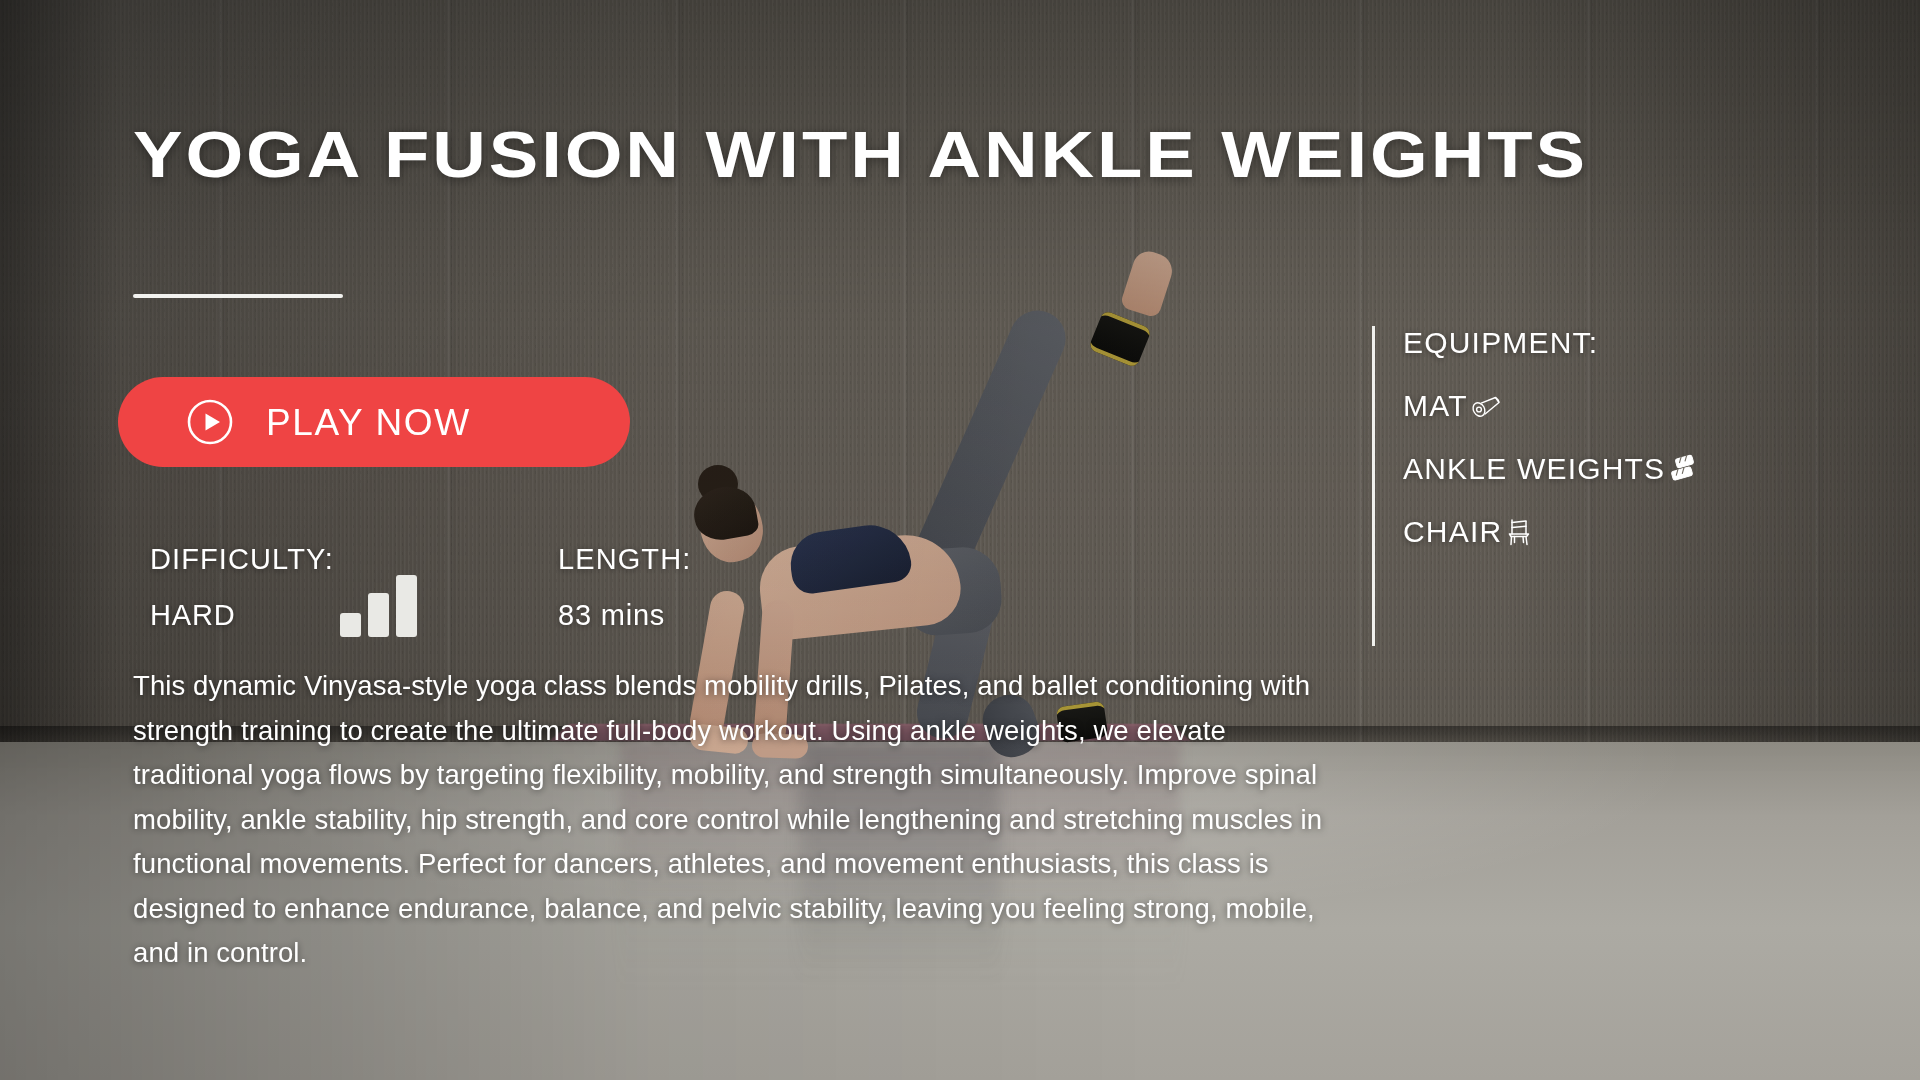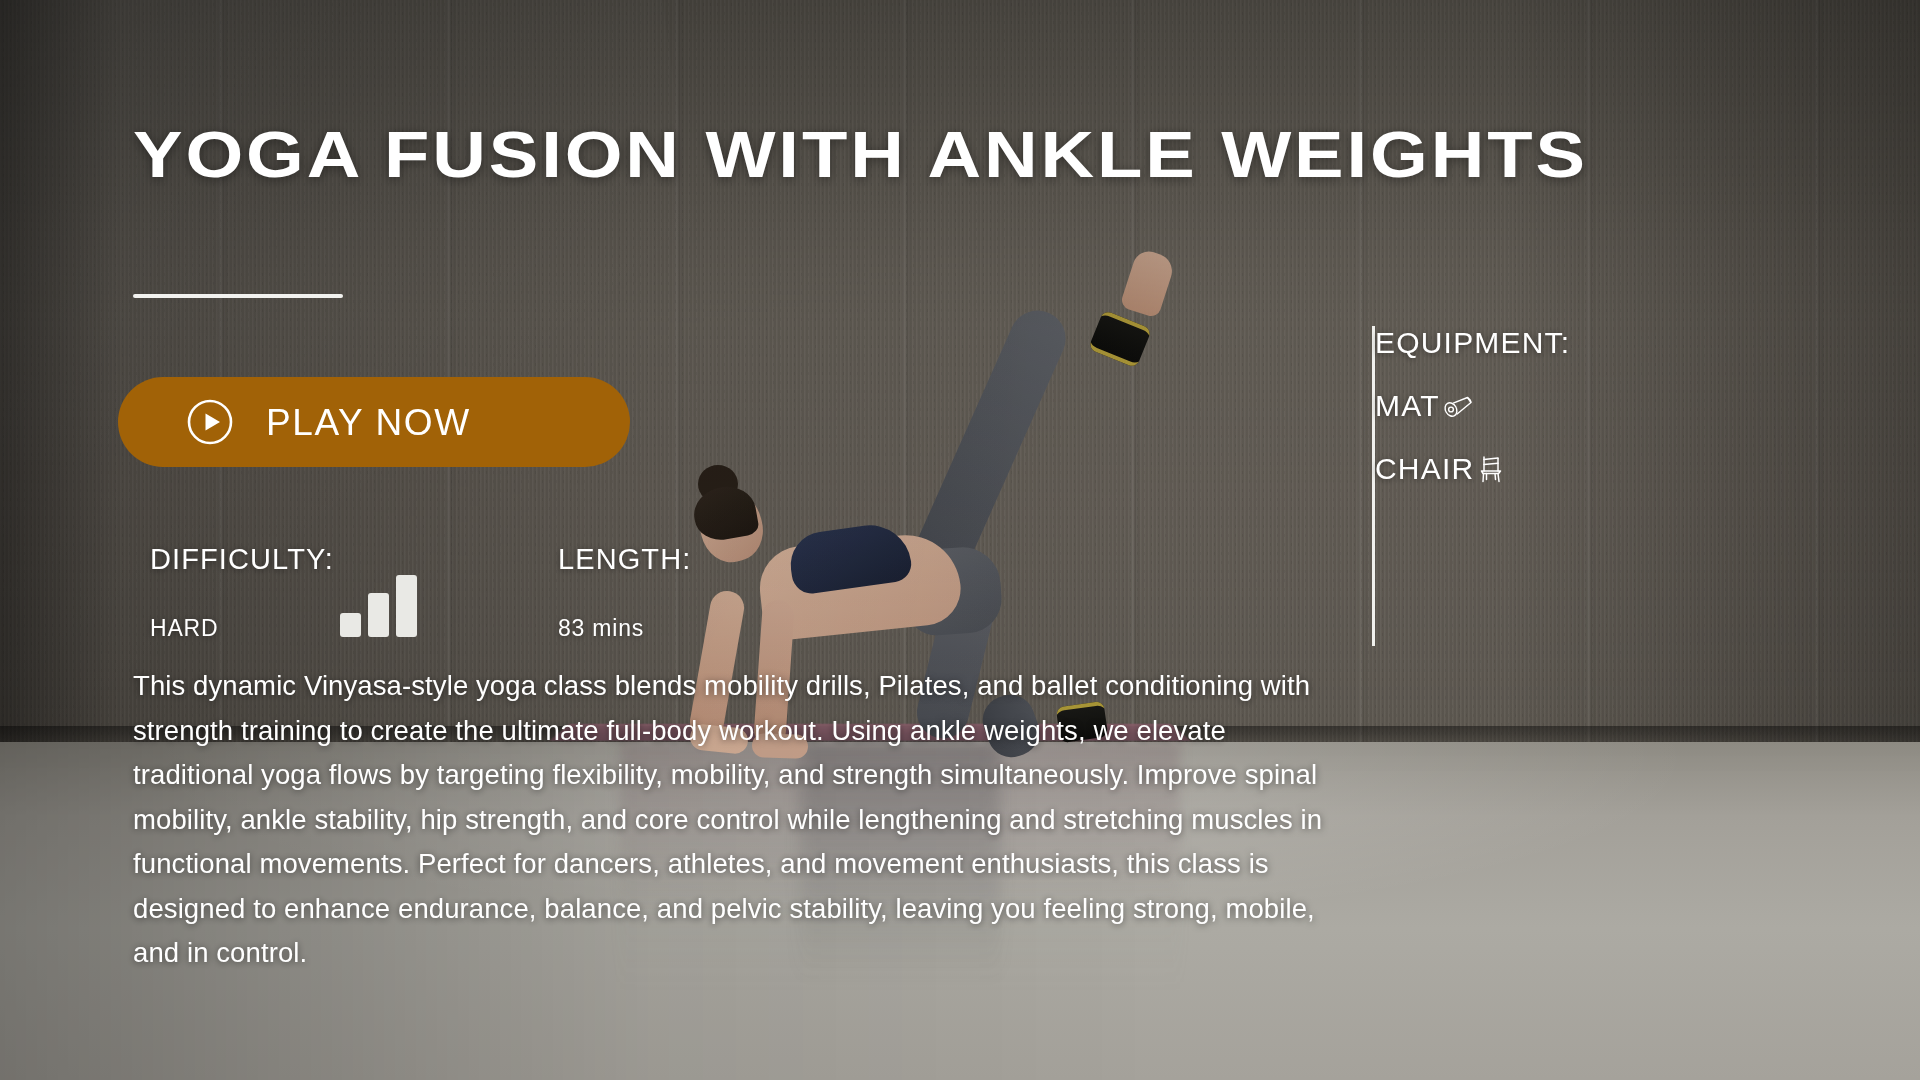--- a/index.html
+++ b/index.html
@@ -203,21 +203,21 @@
 
   .rule {
     position:absolute; left:133px; top:294px;
     width:210px; height:4px; background:#f2f2ef;
     border-radius:2px;
   }
 
   .play-btn {
     position:absolute; left:118px; top:377px;
     width:512px; height:90px;
-    background:#a16207;
+    background:#ef4444;
     border-radius:45px;
     border:none;
     display:flex; align-items:center;
     padding-left:68px;
     cursor:pointer;
   }
   .play-icon { width:48px; height:48px; flex:0 0 48px; }
   .play-label {
     margin-left:32px;
     font-family:"Liberation Sans", sans-serif;
@@ -228,36 +228,37 @@
   .meta { position:absolute; left:150px; top:527px; width:760px; }
   .meta-col { position:absolute; top:16px; }
   .meta-col.difficulty { left:0; }
   .meta-col.length { left:408px; }
   .meta-label {
     font-size:29px; letter-spacing:1.1px; color:#ffffff; font-weight:400;
     text-shadow:0 1px 6px rgba(0,0,0,0.45);
     white-space:nowrap;
   }
   .meta-value {
-    margin-top:39px;
-    font-size:23px; letter-spacing:0.8px; color:#ffffff; font-weight:400;
+    margin-top:23px;
+    font-size:29px; letter-spacing:0.8px; color:#ffffff; font-weight:400;
     text-shadow:0 1px 6px rgba(0,0,0,0.45);
     white-space:nowrap;
   }
   .difficulty-bars {
     position:absolute; left:190px; top:32px;
     display:flex; align-items:flex-end; gap:7px; height:62px;
   }
   .dbar { width:21px; background:#e9e9e5; border-radius:3px; }
   .dbar.b1 { height:24px; }
   .dbar.b2 { height:44px; }
   .dbar.b3 { height:62px; }
 
   .equipment {
     position:absolute; left:1372px; top:326px;
+    padding-left:28px;
     border-left:3px solid #f0f0ed;
     height:320px;
   }
   .eq-title {
     font-size:30px; letter-spacing:1.2px; color:#ffffff;
     text-shadow:0 1px 6px rgba(0,0,0,0.45);
     white-space:nowrap;
   }
   .eq-item {
     margin-top:29px;
@@ -363,20 +364,37 @@
           <g fill="none" stroke="#ffffff" stroke-width="1.4" stroke-linejoin="round">
             <ellipse cx="11" cy="20.5" rx="5.5" ry="7" transform="rotate(-30 11 20.5)"></ellipse>
             <circle cx="11" cy="20.5" r="2.4"></circle>
             <path d="M13.2 14.2 L27.5 8.5 L31 13.5 L16.8 25.2"></path>
             <path d="M27.5 8.5 L30.2 11 L31 13.5"></path>
           </g>
         </svg>
       </span>
     </div>
 
+    <div class="eq-item">
+      <span>ANKLE WEIGHTS</span>
+      <span class="eq-icon">
+        <svg viewBox="0 0 34 34" width="34" height="34" aria-hidden="true">
+          <g fill="#ffffff" stroke="#ffffff" stroke-width="1" stroke-linejoin="round">
+            <rect x="11" y="5" width="17" height="9" rx="2.5" transform="rotate(-16 19.5 9.5)"></rect>
+            <rect x="7" y="17" width="20" height="9" rx="2.5" transform="rotate(-16 17 21.5)"></rect>
+          </g>
+          <g stroke="#6f6a61" stroke-width="1.1">
+            <path d="M16.2 4.6 L14.4 11"></path>
+            <path d="M21.8 3.0 L20.0 9.4"></path>
+            <path d="M13.0 17.2 L11.2 23.6"></path>
+            <path d="M19.0 15.5 L17.2 21.9"></path>
+          </g>
+        </svg>
+      </span>
+    </div>
 
     <div class="eq-item">
       <span>CHAIR</span>
       <span class="eq-icon">
         <svg viewBox="0 0 34 34" width="34" height="34" aria-hidden="true">
           <g fill="none" stroke="#ffffff" stroke-width="1.5" stroke-linejoin="round" stroke-linecap="round">
             <path d="M10 5 L10 19"></path>
             <path d="M24 6.5 L24 19"></path>
             <path d="M10 7.5 L24 6.0"></path>
             <path d="M10 12.5 L24 11.2"></path>

